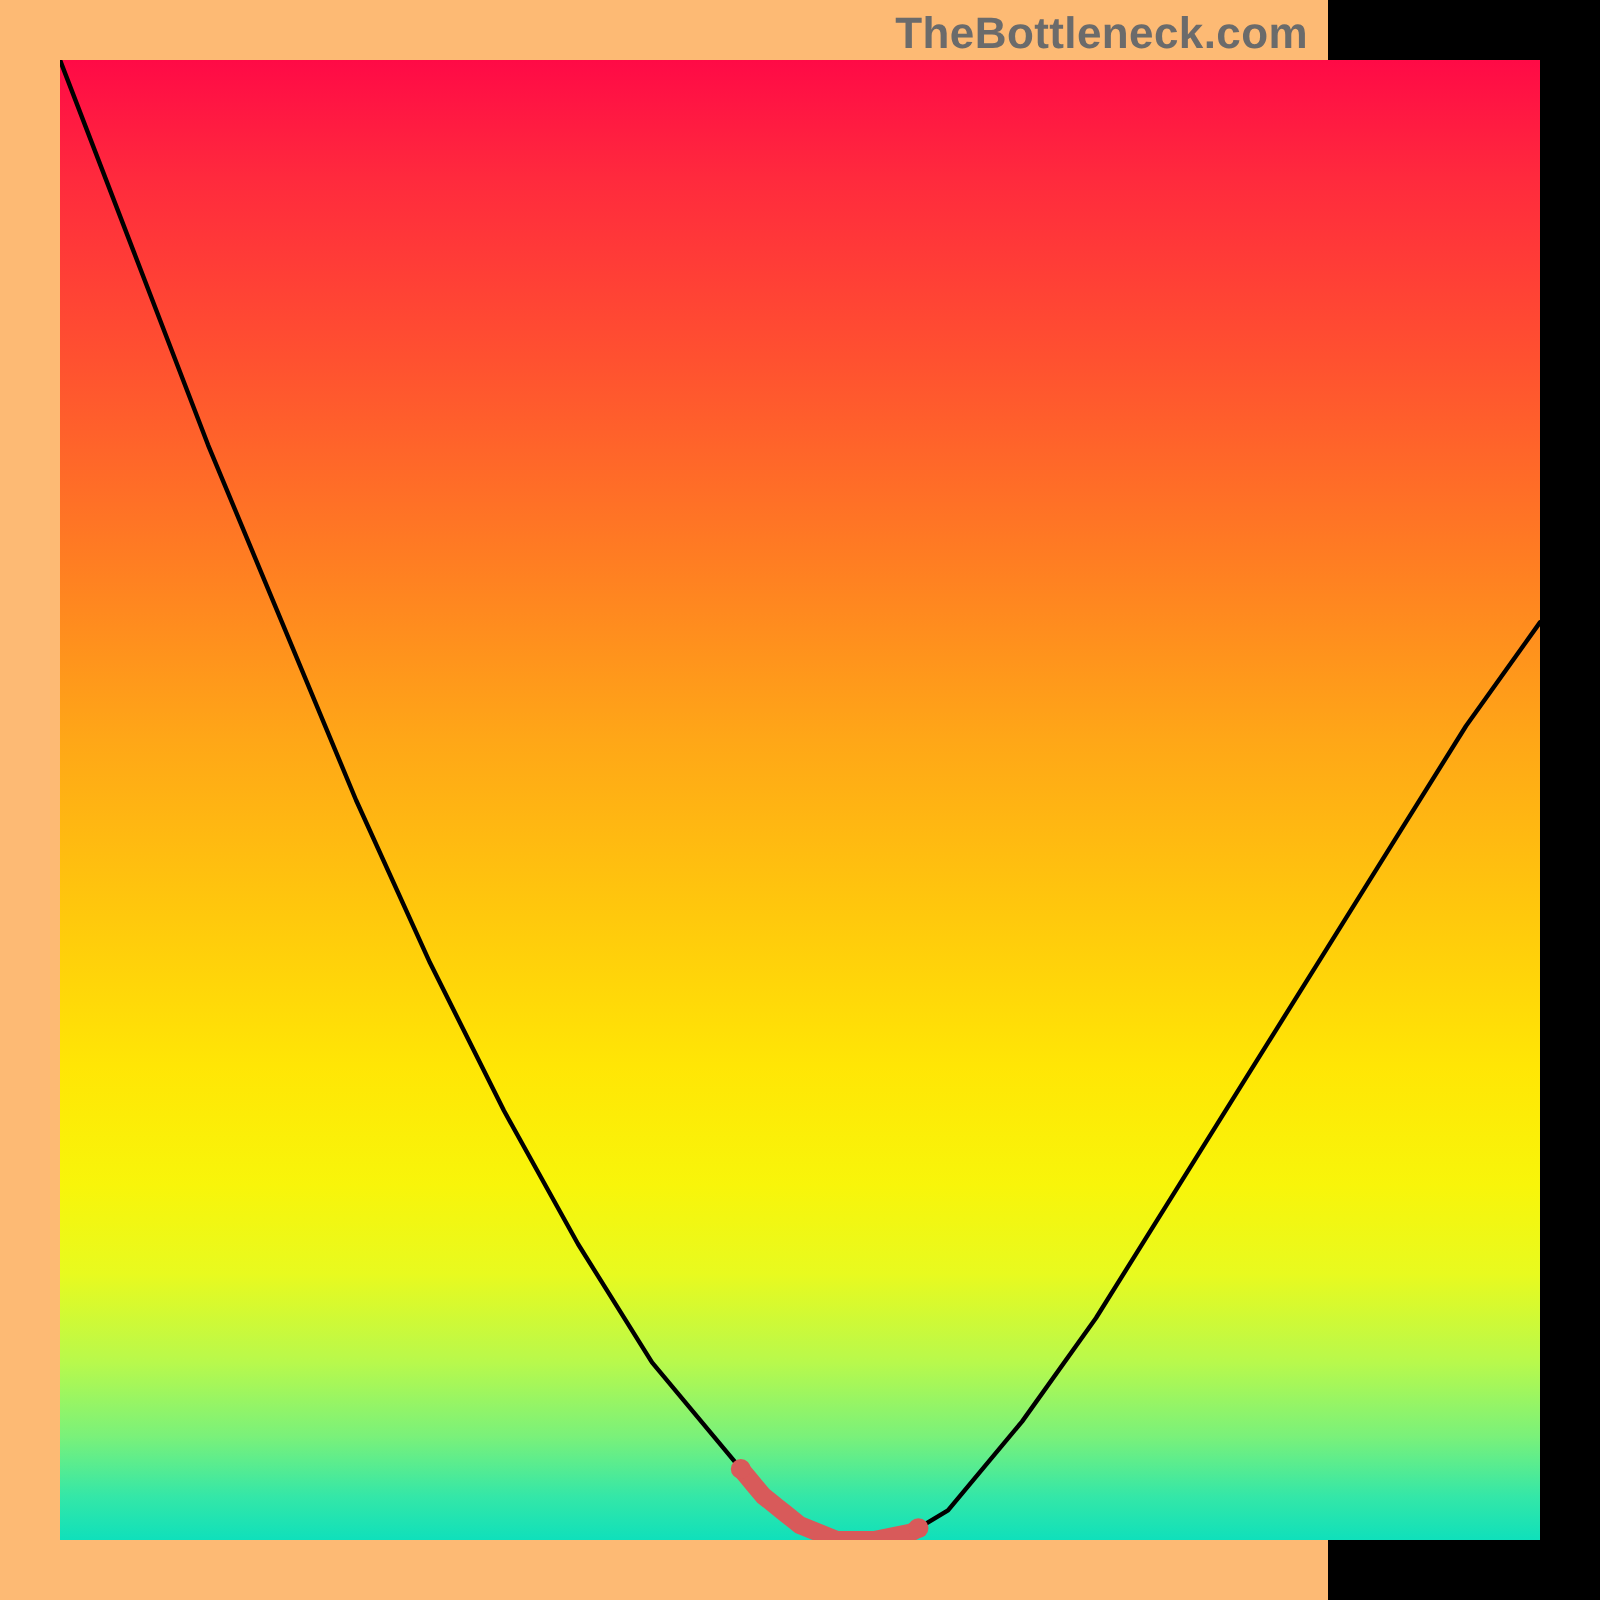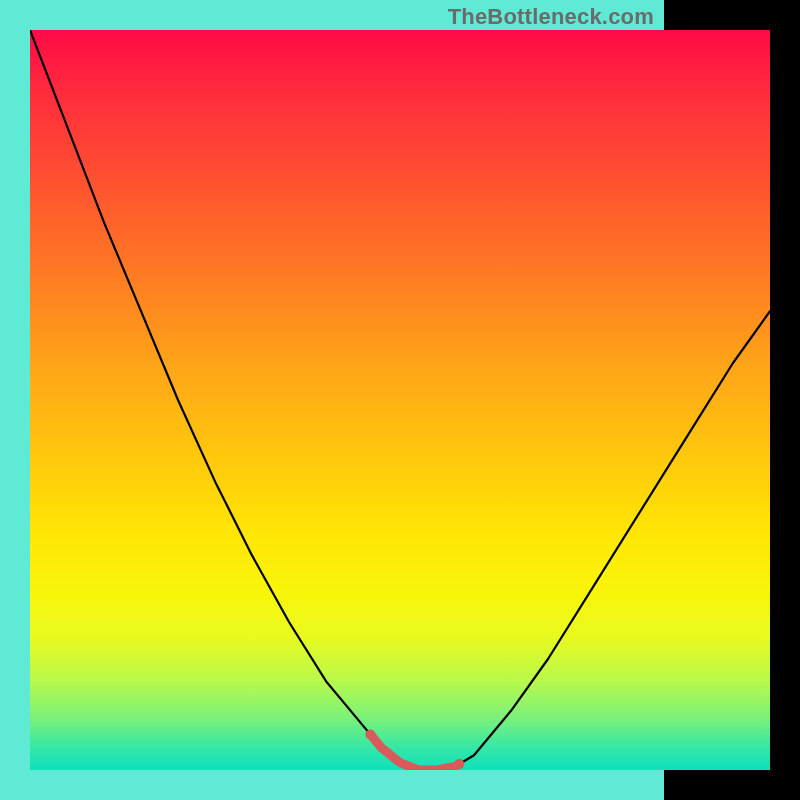--- a/index.html
+++ b/index.html
@@ -9,21 +9,21 @@
     height: 800px;
     background: #000000;
     overflow: hidden;
   }
   .frame {
     position: absolute;
     top: 0;
     left: 0;
     width: 664px;
     height: 800px;
-    background: #5eead4;
+    background: #fdba74;
   }
   .plot-area {
     position: absolute;
     left: 30px;
     top: 30px;
     width: 740px;
     height: 740px;
   }
   .gradient-fill {
     position: absolute;

